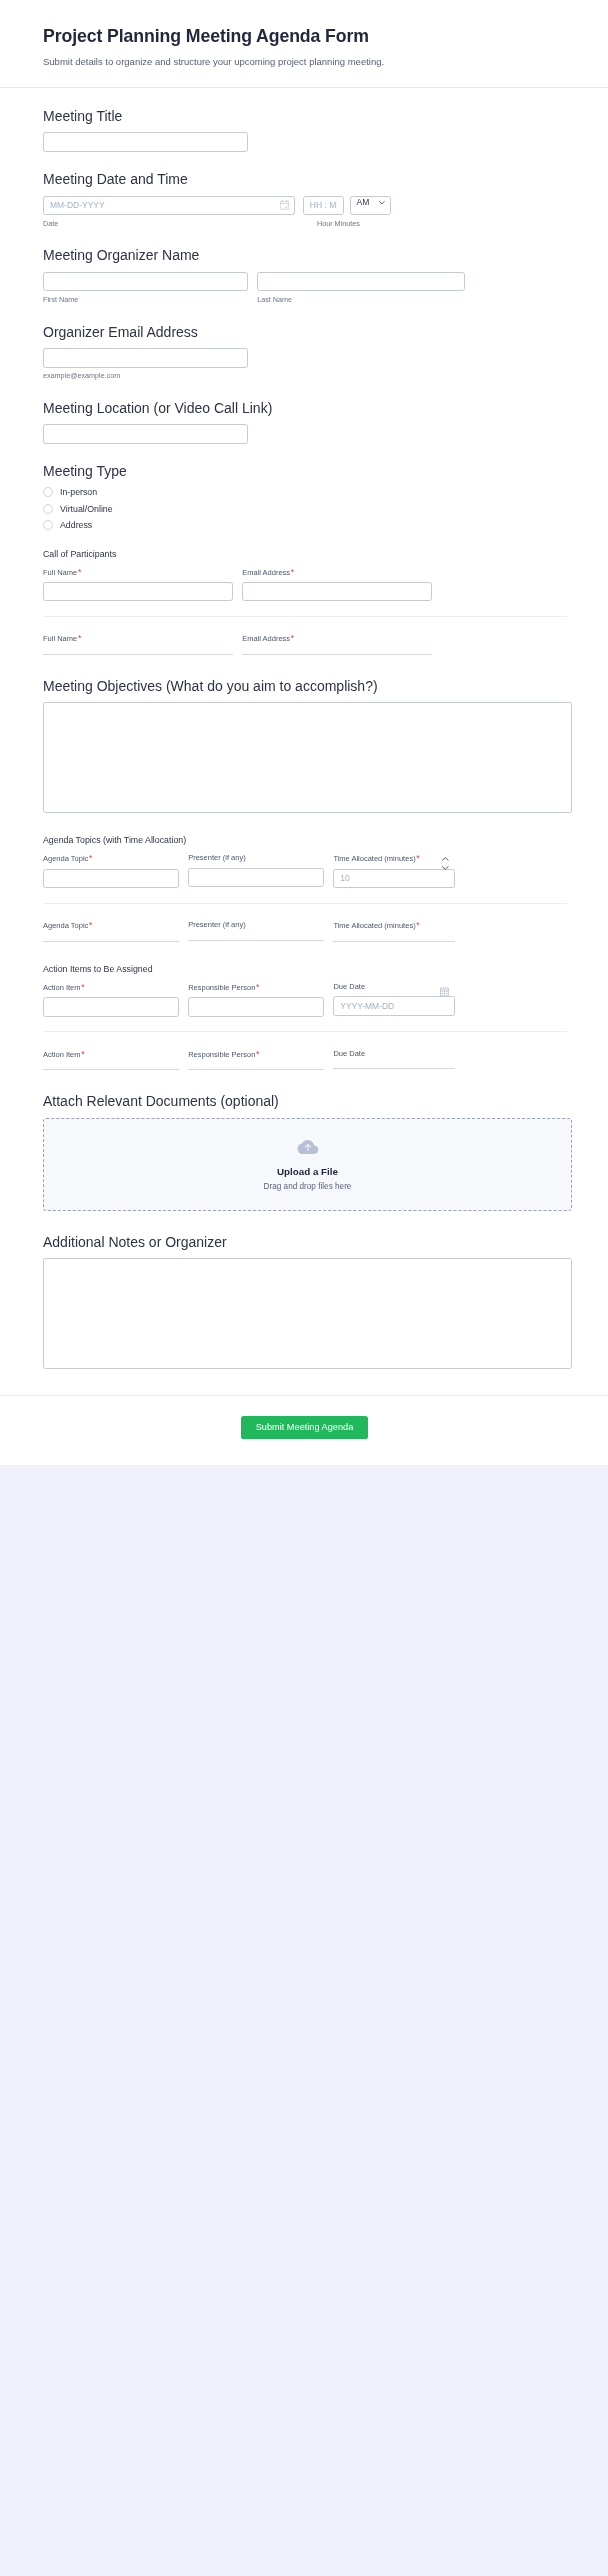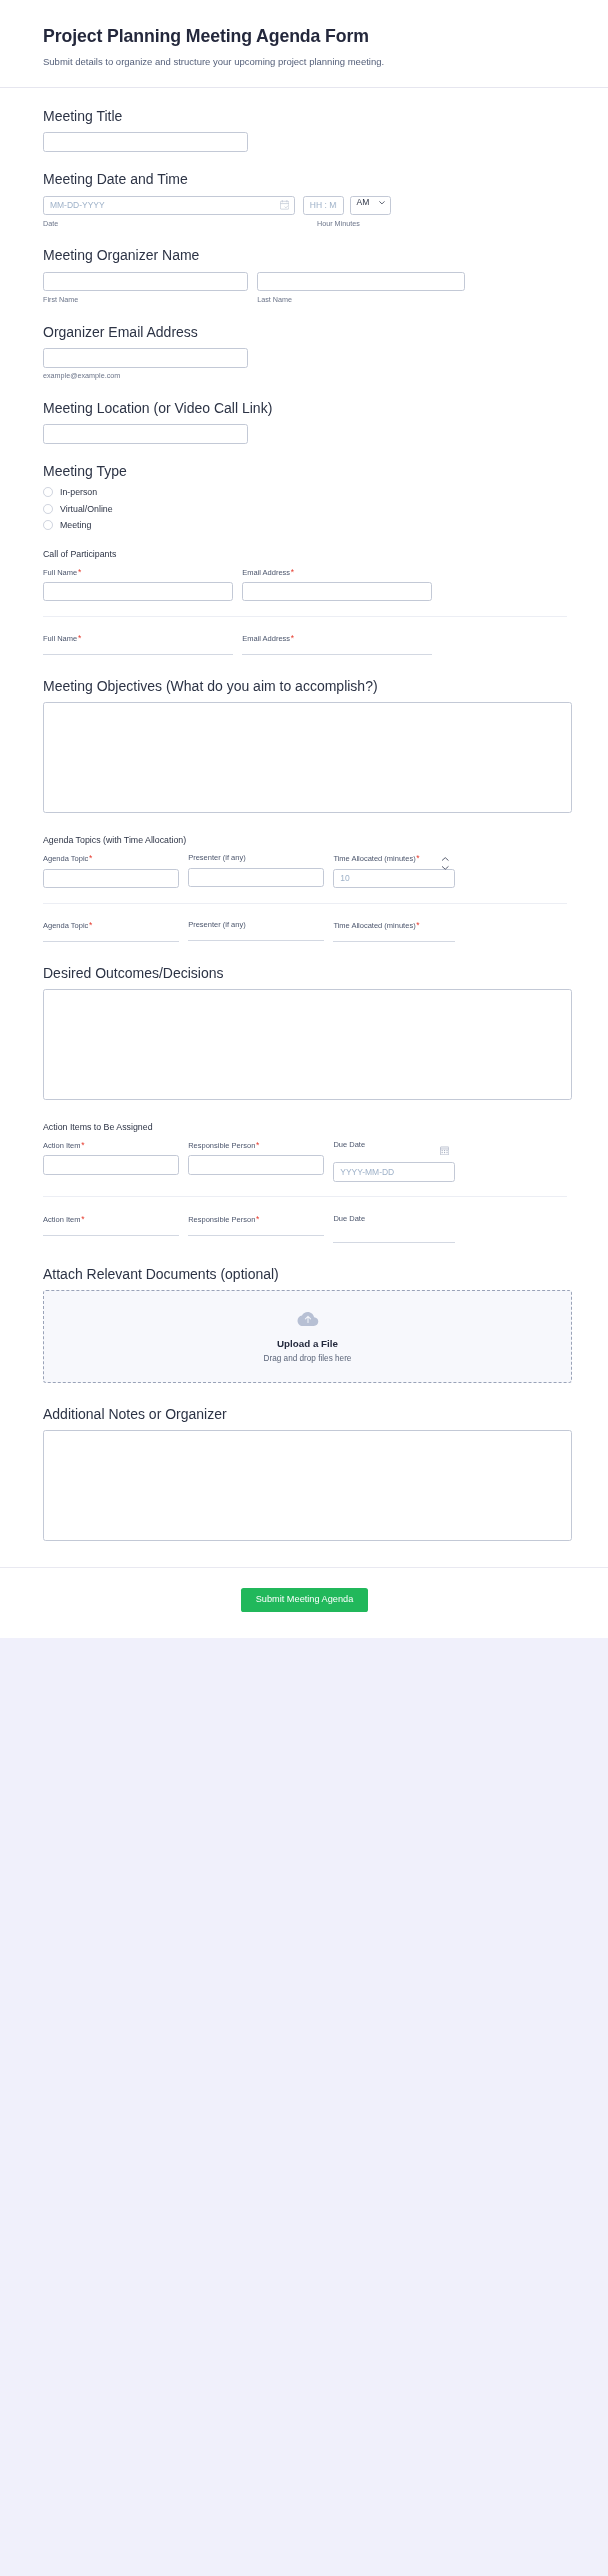--- a/index.html
+++ b/index.html
@@ -178,21 +178,21 @@
   .stepper {
     position: absolute; right: 5.9px; top: 3.3px;
     display: flex; flex-direction: column; align-items: center;
     line-height: 0.8; color: #3d4458; cursor: pointer;
   }
   .stepper svg { display:block; }
 
   
   .ai-item, .ai-item .tf { width: 136px; }
   .ai-person, .ai-person .tf { width: 136px; }
-  .ai-date { width: 122px; position: relative; gap: 8px; }
+  .ai-date { width: 122px; position: relative; }
   .ai-date .tf { width: 122px; padding-right: 18.3px; }
   .ai-cal {
     position:absolute; right:5.9px; top:4.6px; width:9.2px; height:9.2px;
     pointer-events:none;
   }
 
   
   .ta {
     border: 0.7px solid #c3c9d6;
     border-radius: 2.6px;
@@ -338,21 +338,21 @@
           <div class="radio-item">
             <span class="radio-dot"></span>
             <span class="radio-label">In-person</span>
           </div>
           <div class="radio-item">
             <span class="radio-dot"></span>
             <span class="radio-label">Virtual/Online</span>
           </div>
           <div class="radio-item">
             <span class="radio-dot"></span>
-            <span class="radio-label">Meeting</span>
+            <span class="radio-label">Address</span>
           </div>
         </div>
       </div>
 
       <div class="field-block">
         <span class="group-title">Call of Participants</span>
 
         <div class="grid-row">
           <div class="grid-cell p-name">
             <span class="col-head"><span>Full Name</span><span class="req">*</span></span>
@@ -420,24 +420,20 @@
             <span class="col-head">Presenter (if any)</span>
             <div class="ghost-field gw-208"></div>
           </div>
           <div class="grid-cell a-time">
             <span class="col-head"><span>Time Allocated (minutes)</span><span class="req">*</span></span>
             <div class="ghost-field gw-186"></div>
           </div>
         </div>
       </div>
 
-      <div class="field-block" style="margin-top:22px;">
-        <label class="field-label">Desired Outcomes/Decisions</label>
-        <textarea class="ta ta-tall" style=""></textarea>
-      </div>
 
       <div class="field-block" style="margin-top:22px;">
         <span class="group-title">Action Items to Be Assigned</span>
 
         <div class="grid-row">
           <div class="grid-cell ai-item">
             <span class="col-head"><span>Action Item</span><span class="req">*</span></span>
             <input class="tf" type="text" style="">
           </div>
           <div class="grid-cell ai-person">

